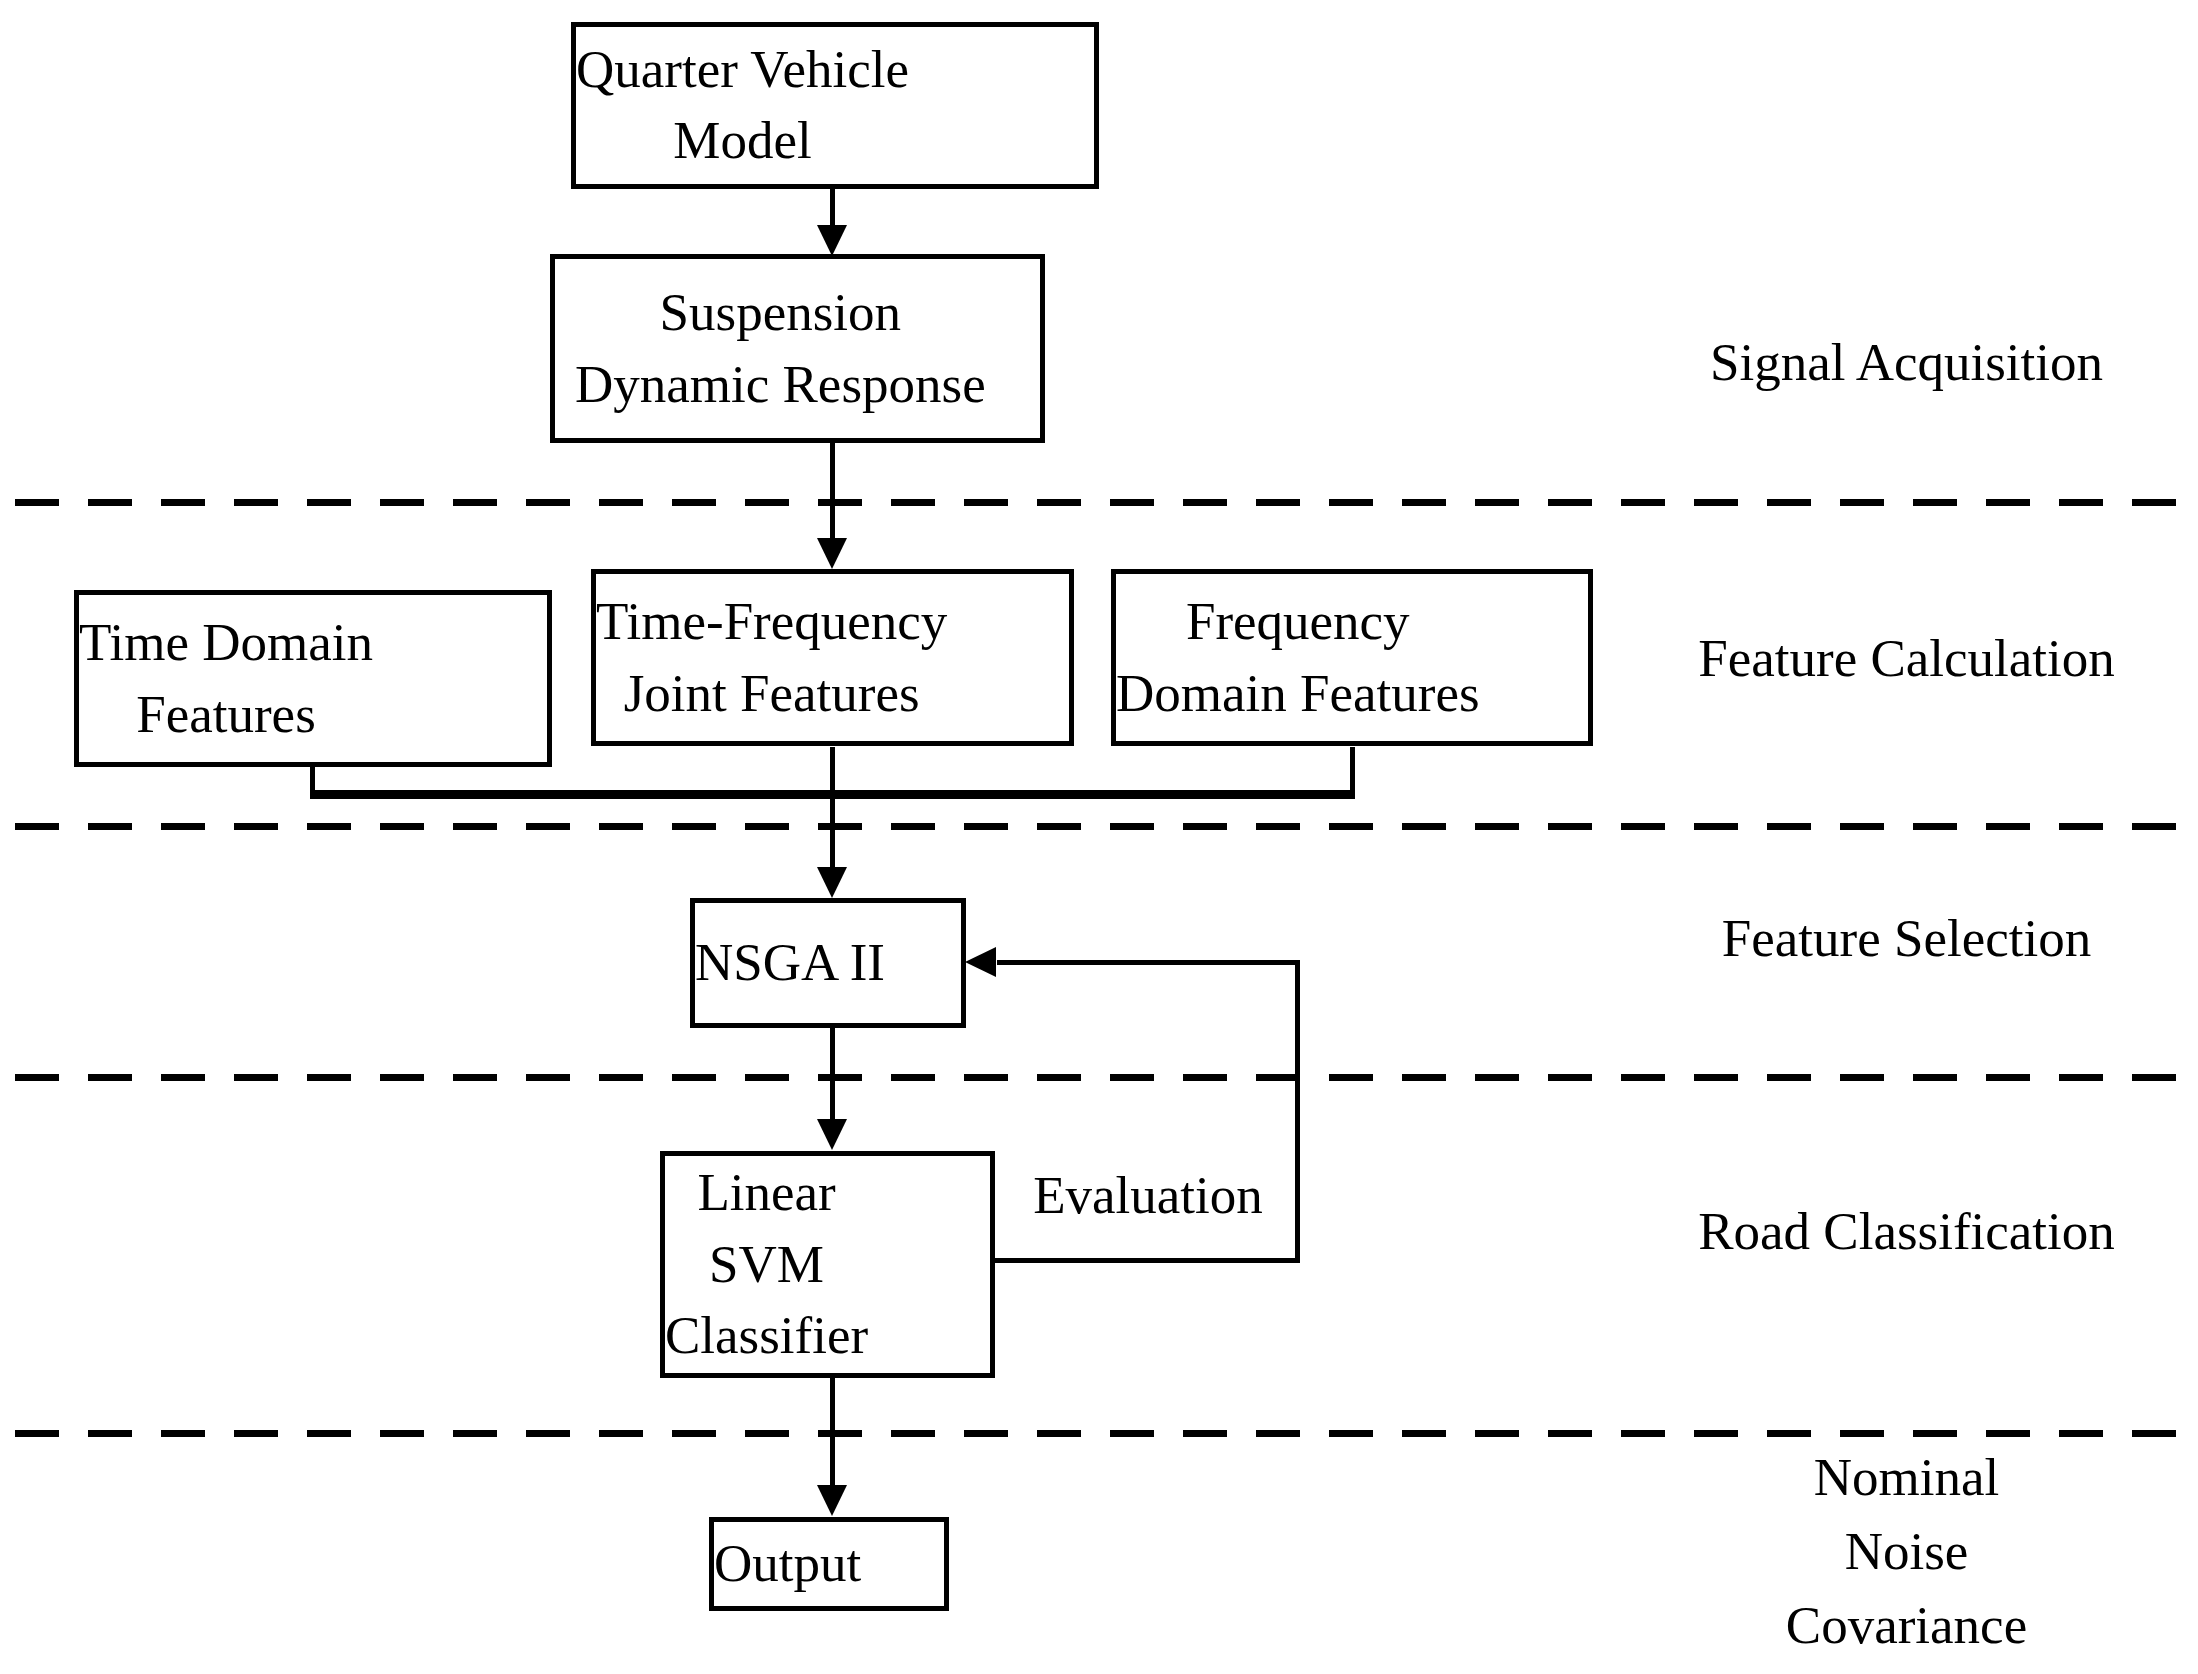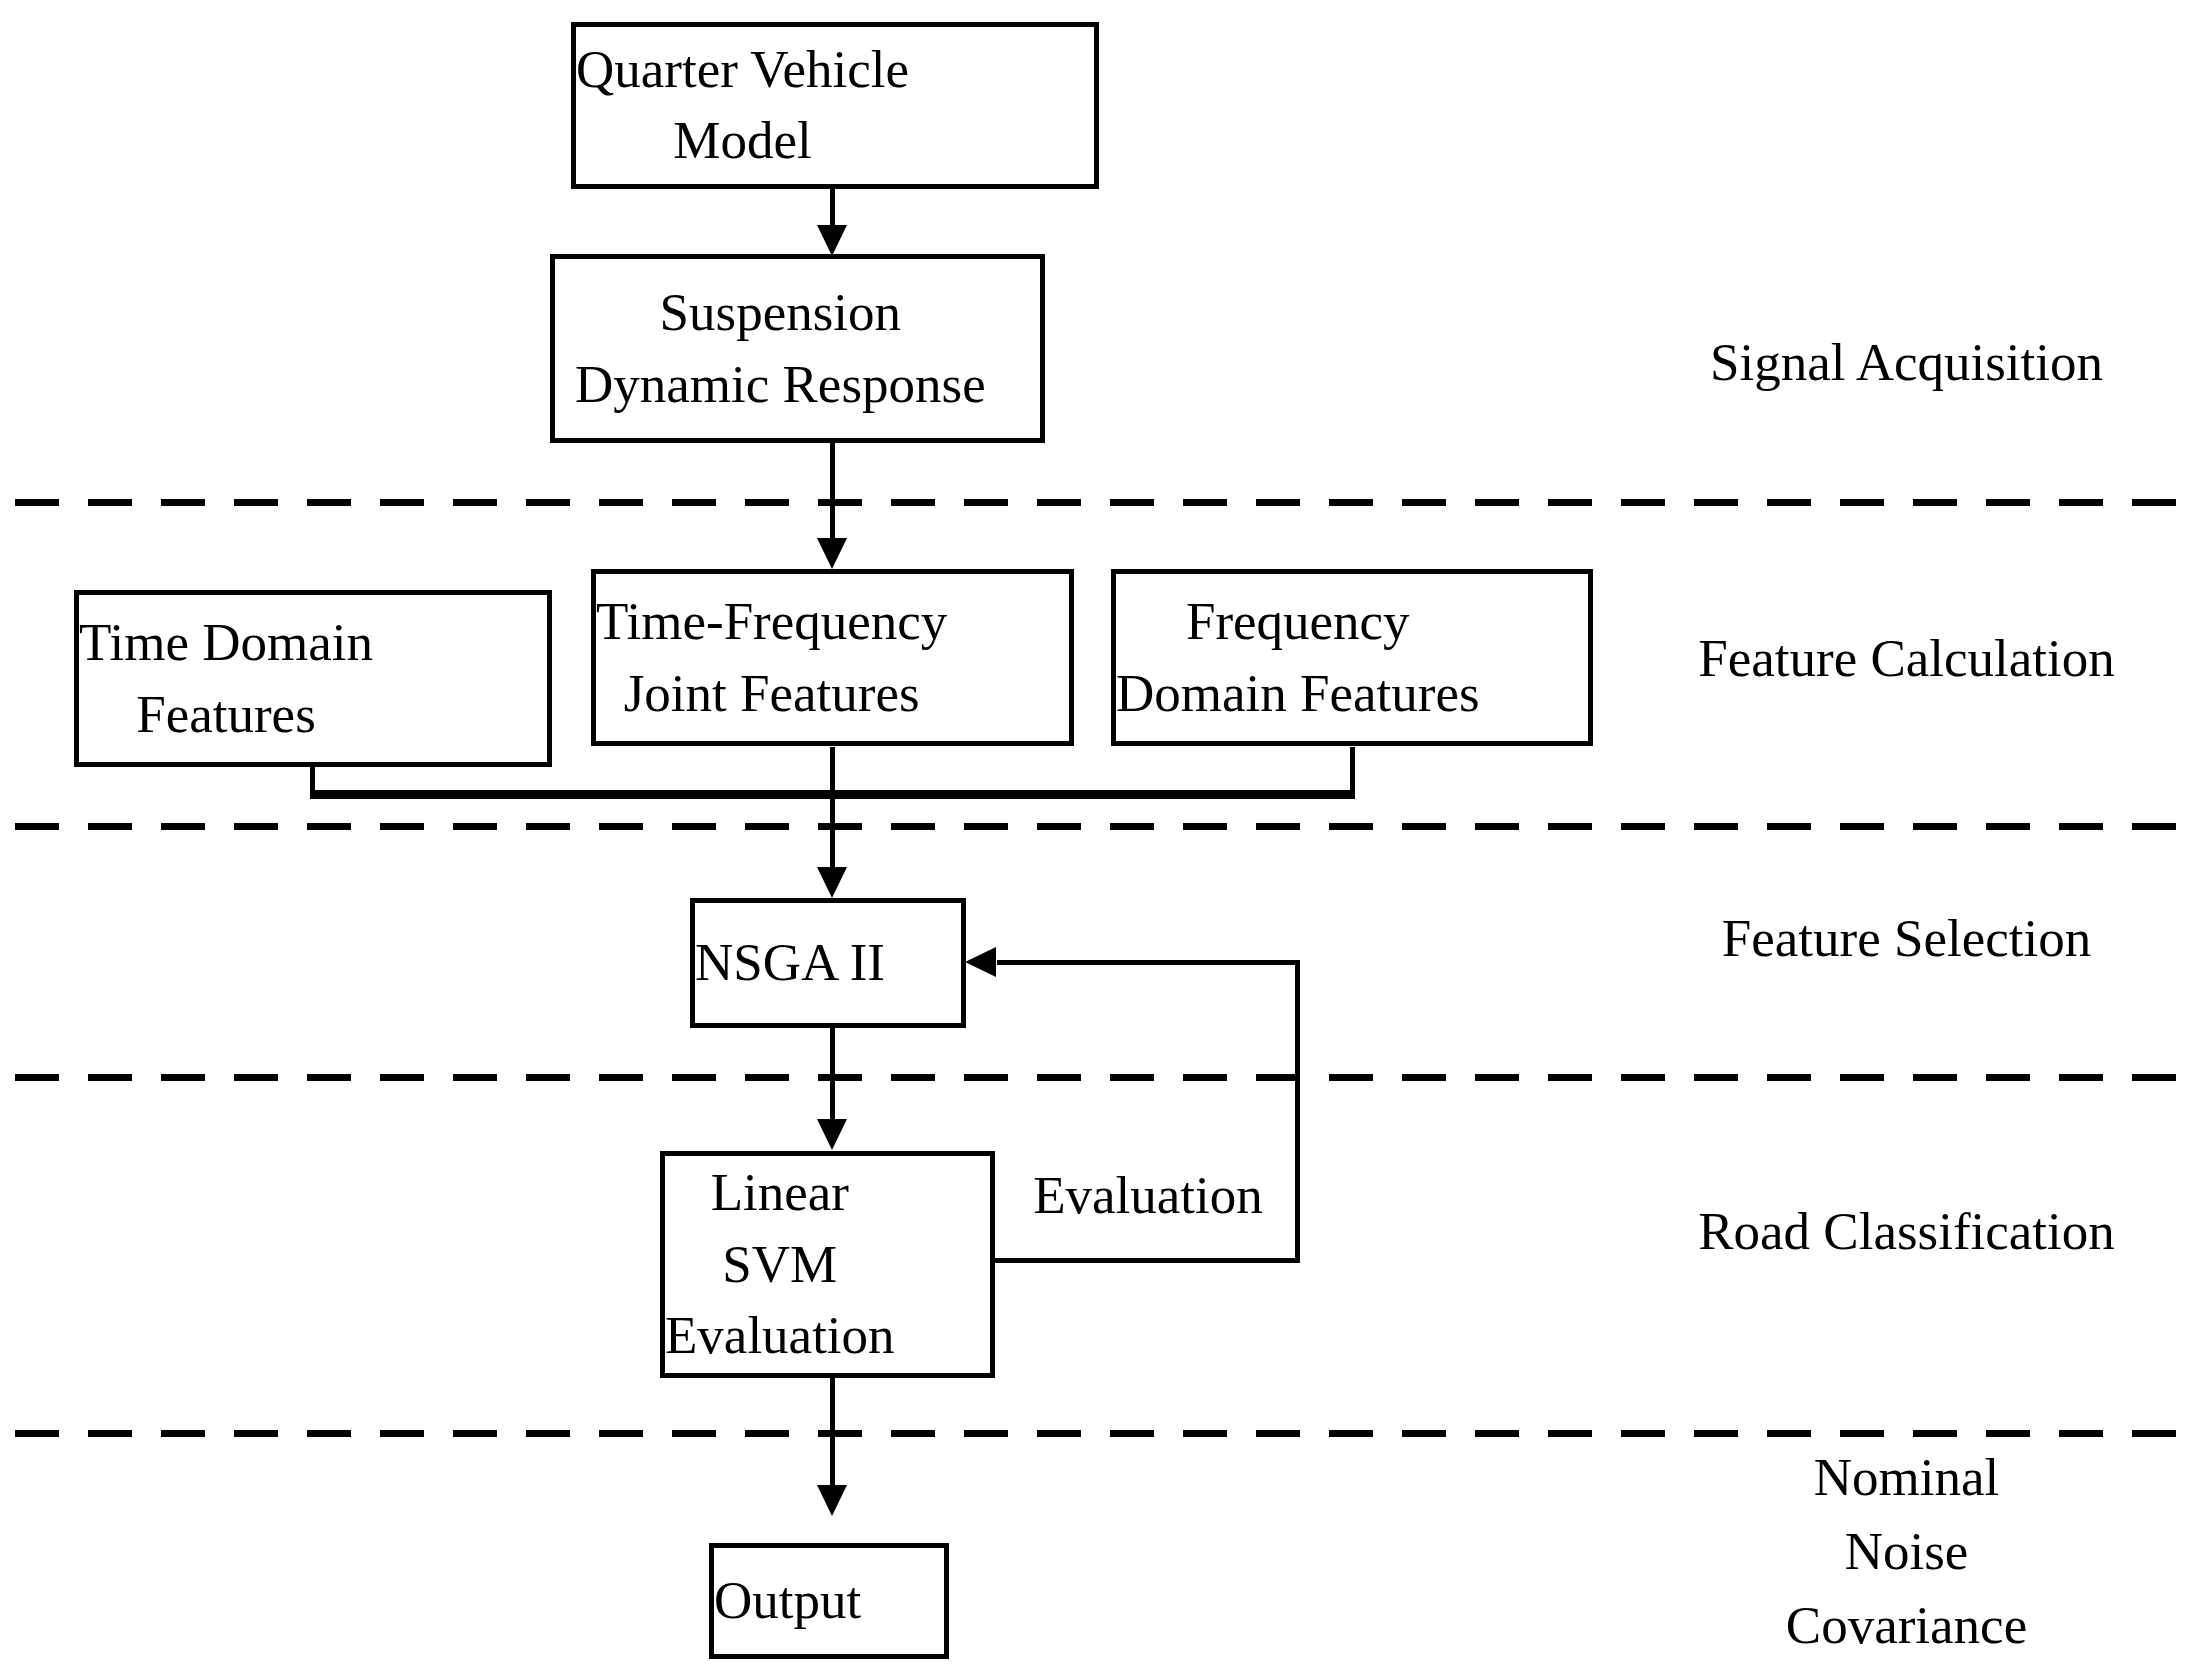--- a/index.html
+++ b/index.html
@@ -138,24 +138,24 @@
 Domain Features</span>
   </div>
 
   <div class="box" style="left:690px; top:898px; width:276px; height:130px;">
     <span class="box-label">NSGA II</span>
   </div>
 
   <div class="box" style="left:660px; top:1151px; width:335px; height:227px;">
     <span class="box-label">Linear
 SVM
-Evaluation</span>
+Classifier</span>
   </div>
 
-  <div class="box" style="left:709px; top:1517px; width:240px; height:116px;margin-top:26px;">
+  <div class="box" style="left:709px; top:1517px; width:240px; height:94px;">
     <span class="box-label">Output</span>
   </div>
 
   <div class="stage-label" style="top:325px;">Signal Acquisition</div>
   <div class="stage-label" style="top:621px;">Feature Calculation</div>
   <div class="stage-label" style="top:901px;">Feature Selection</div>
   <div class="stage-label" style="top:1194px;">Road Classification</div>
   <div class="stage-label" style="top:1440px;">Nominal
 Noise
 Covariance</div>

